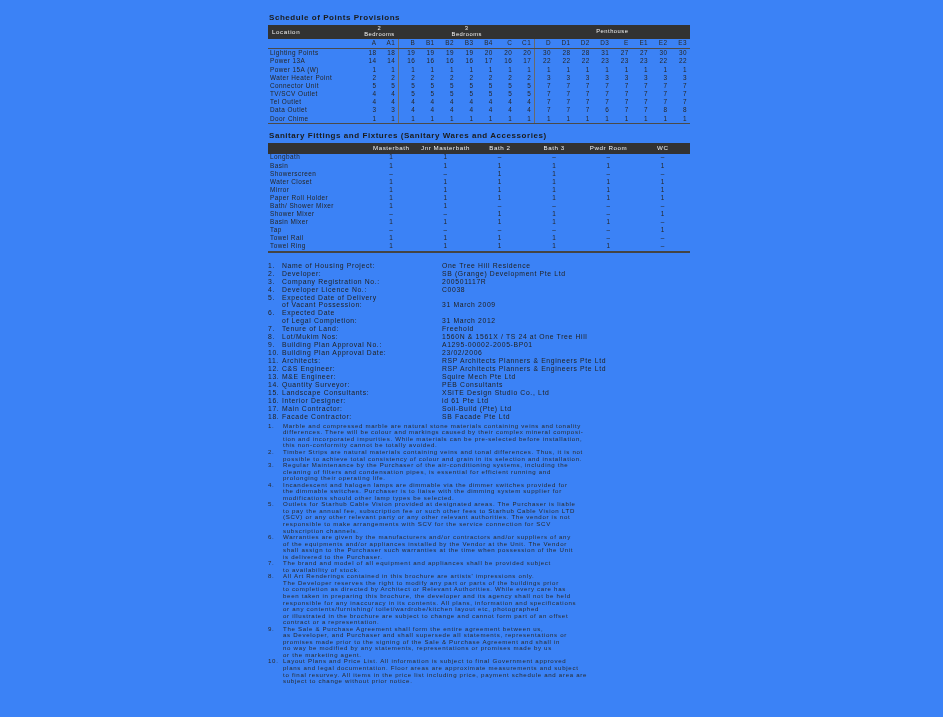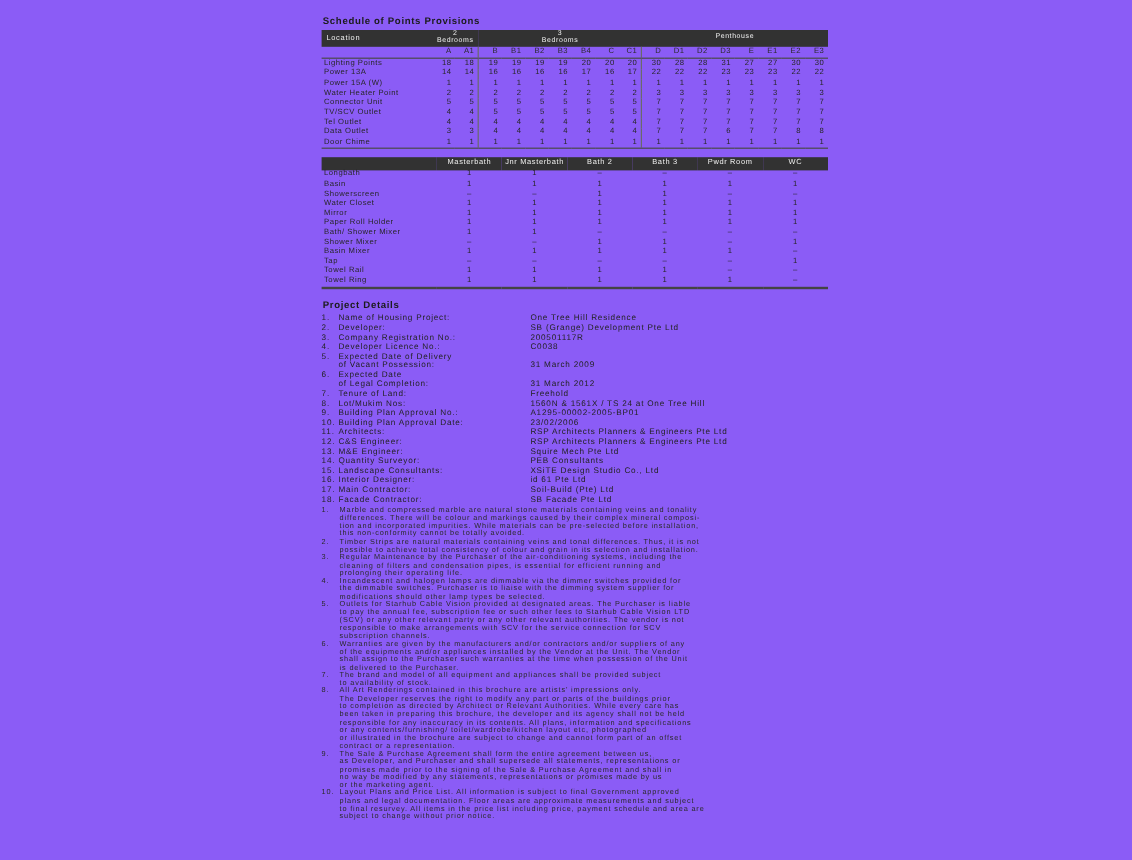--- a/index.html
+++ b/index.html
@@ -2,21 +2,21 @@
 <html><head>
 <meta charset="utf-8">
 <style>
   html,body{margin:0;padding:0;}
   body{
     width:943px;height:717px;background:#ffffff;
     font-family:"Liberation Sans", sans-serif;
     color:#222222;
     -webkit-font-smoothing:antialiased;
   }
-  .page{position:relative;width:943px;height:717px;background:#8b5cf6;overflow:hidden;}
+  .page{position:relative;width:943px;height:717px;background:#3b82f6;overflow:hidden;}
   .content{position:absolute;left:268px;top:13px;width:422px;}
 
   .section-title{
     font-size:8px;font-weight:bold;letter-spacing:0.55px;
     margin:0 0 3px 1px;color:#1b1b1b;white-space:nowrap;
   }
 
   table{border-collapse:collapse;width:100%;table-layout:fixed;}
   td{overflow:visible;}
 
@@ -297,20 +297,21 @@
             <td>1</td>
             <td>1</td>
             <td>1</td>
             <td>1</td>
             <td>1</td>
             <td>1</td>
           </tr>
         </tbody>
       </table>
 
+    <div class="section-title">Sanitary Fittings and Fixtures (Sanitary Wares and Accessories)</div>
     <table class="sanitary-table">
         <colgroup>
           <col style="width: 96px;">
           <col>
           <col>
           <col>
           <col>
           <col>
           <col>
         </colgroup>
@@ -428,21 +429,20 @@
             <td>1</td>
             <td>1</td>
             <td>1</td>
             <td>1</td>
             <td>1</td>
             <td>–</td>
           </tr>
         </tbody>
       </table>
 
-    <div class="section-title">Project Details</div>
     <div class="project-list">
         <div class="pd-row">
           <span class="pd-num">1.</span>
           <span class="pd-label">Name of Housing Project:</span>
           <span class="pd-value">One Tree Hill Residence</span>
         </div>
         <div class="pd-row">
           <span class="pd-num">2.</span>
           <span class="pd-label">Developer:</span>
           <span class="pd-value">SB (Grange) Development Pte Ltd</span>

